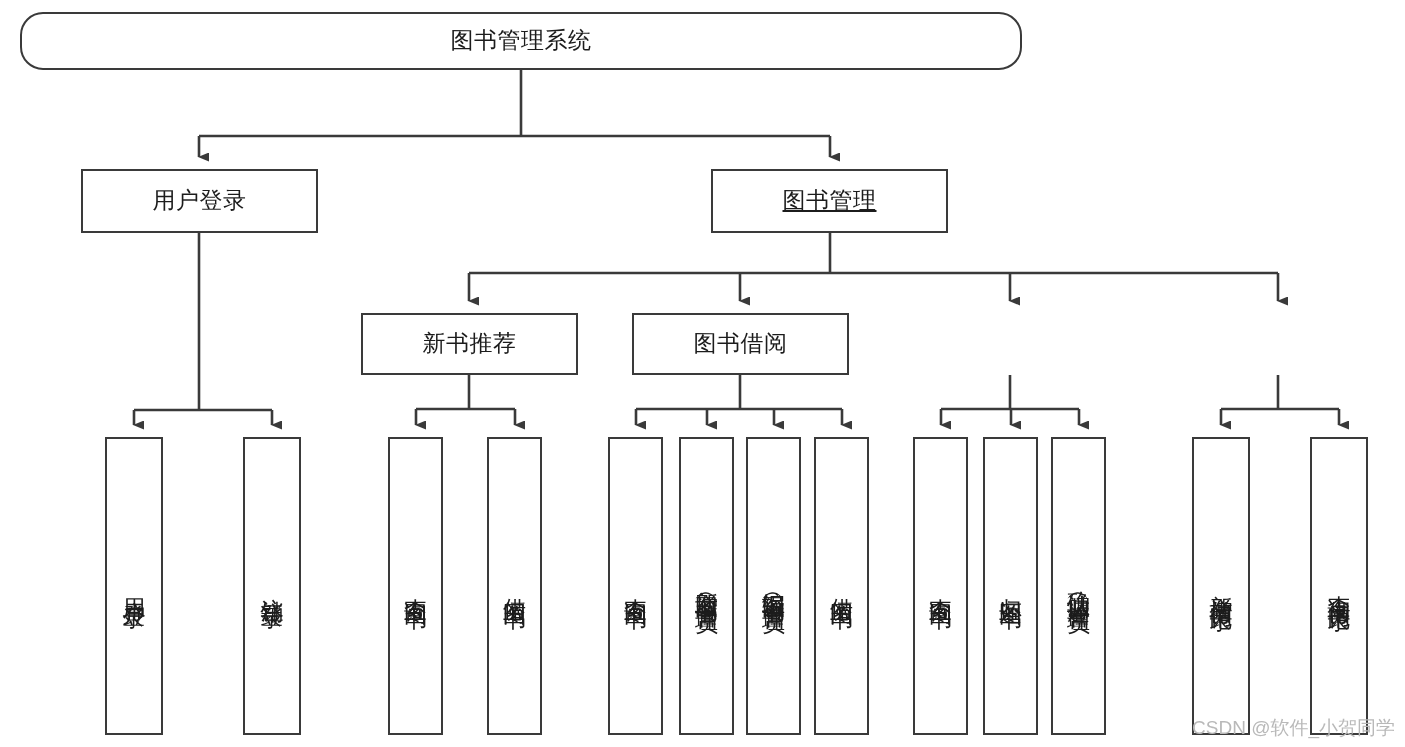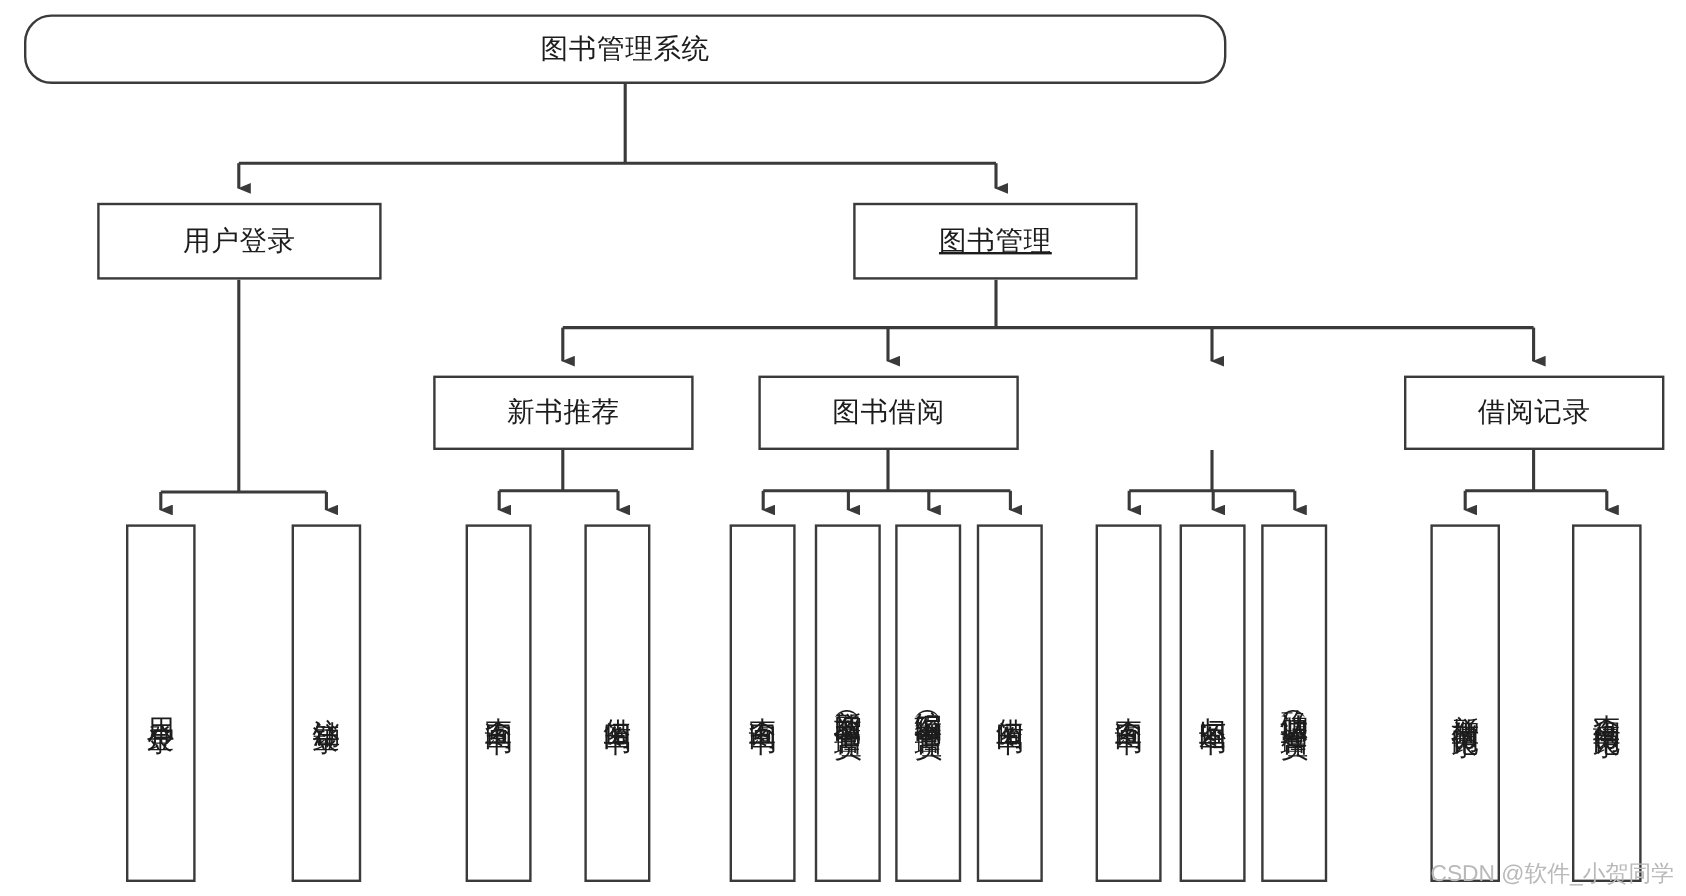--- a/index.html
+++ b/index.html
@@ -135,23 +135,20 @@
   <div class="node horizontal" style="left: 711px; top: 169px; width: 237px; height: 64px; text-decoration: underline;">
     <span class="label">图书管理</span>
   </div>
 
   <div class="node horizontal" style="left: 361px; top: 313px; width: 217px; height: 62px;">
     <span class="label">新书推荐</span>
   </div>
   <div class="node horizontal" style="left: 632px; top: 313px; width: 217px; height: 62px;">
     <span class="label">图书借阅</span>
   </div>
-  <div class="node horizontal" style="left: 1170px; top: 313px; width: 217px; height: 62px;">
-    <span class="label">借阅记录</span>
-  </div>
 
   <div class="node vertical" style="left: 105px; top: 437px; width: 58px; height: 298px;">
     <span class="label">用户登录</span>
   </div>
   <div class="node vertical" style="left: 243px; top: 437px; width: 58px; height: 298px;">
     <span class="label">注销登录</span>
   </div>
   <div class="node vertical" style="left: 388px; top: 437px; width: 55px; height: 298px;">
     <span class="label">查询图书</span>
   </div>

